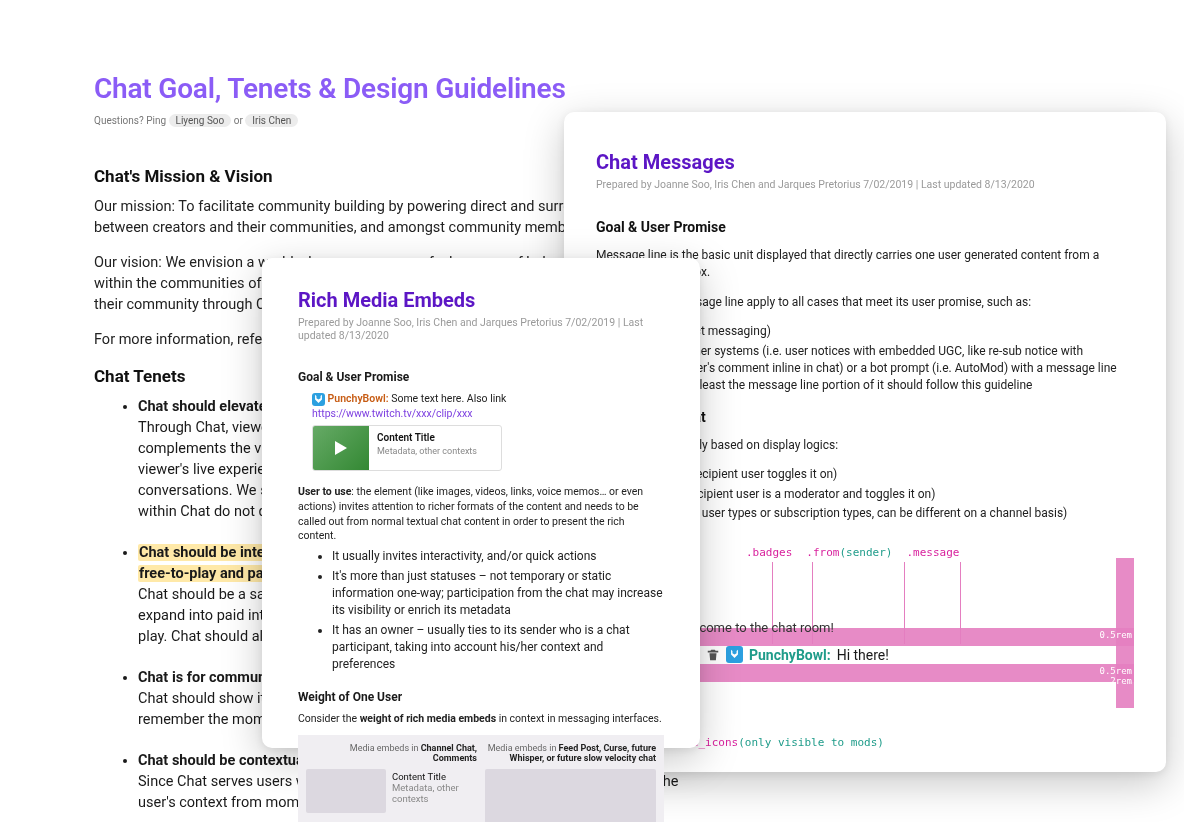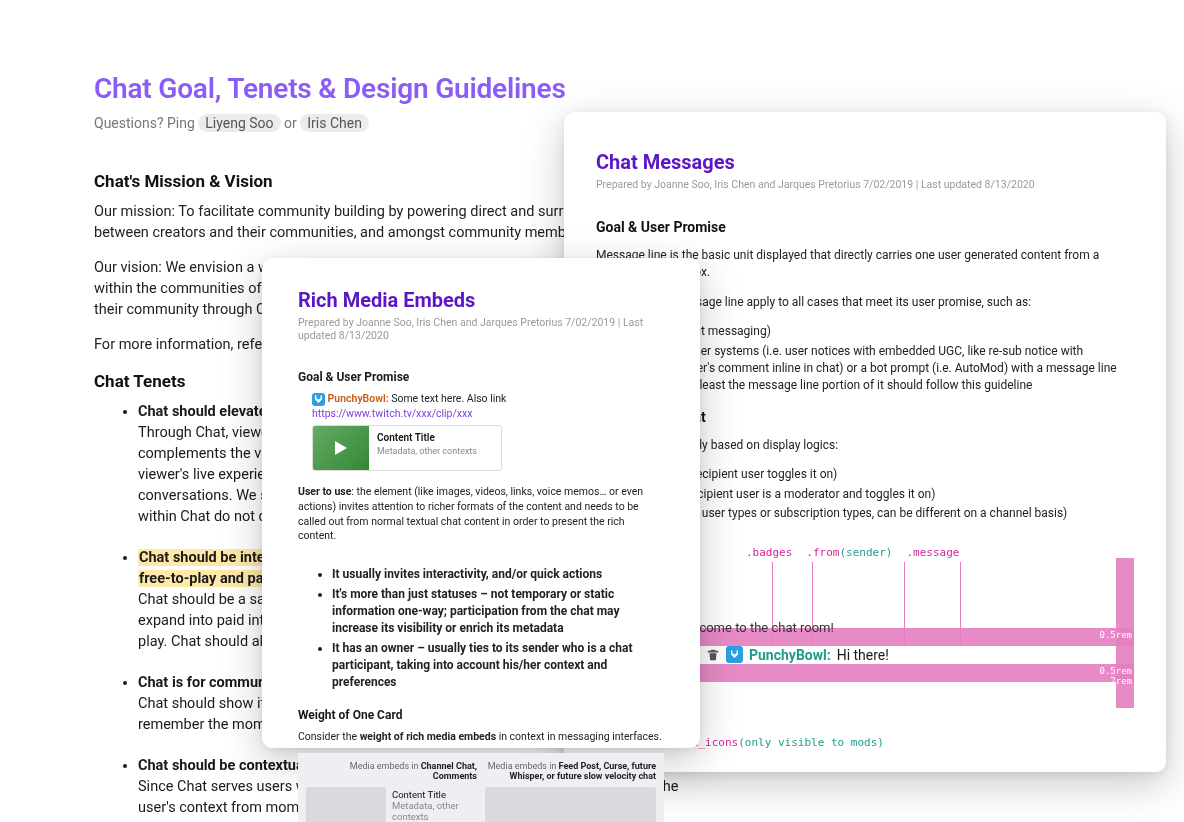--- a/index.html
+++ b/index.html
@@ -21,21 +21,21 @@
     width: 812px; height: 822px;
     background: #fff;
     border-radius: 12px;
     padding: 72px 94px 0 94px;
     box-sizing: border-box;
     z-index: 1;
   }
   .doc-back h1 {
     font-size: 28px; font-weight: 600; margin: 0 0 10px 0; letter-spacing: -0.2px; color: #8b5cf6;
   }
-  .subline { font-size: 14px; color: #777; margin-bottom: 40px; }
+  .subline { font-size: 10px; color: #777; margin-bottom: 40px; }
   .chip { background: #ececec; color: #555; border-radius: 10px; padding: 1px 7px; }
   .doc-back h2 { font-size: 17px; font-weight: 700; margin: 16px 0 10px 0; color: #111; }
   .doc-back p { font-size: 14.5px; line-height: 1.45; margin: 0 0 14px 0; color: #222; }
   .doc-back ul { margin: 6px 0 0 0; padding-left: 44px; }
   .doc-back li { font-size: 14.5px; line-height: 1.45; margin-bottom: 20px; list-style: disc; }
   .doc-back li b { font-weight: 700; }
   .hl { background: #ffe9a8; border-radius: 2px; padding: 0 1px; font-weight: 700; }
 
   
   .card {
@@ -256,27 +256,27 @@
         <div class="embed-info">
           <div class="t">Content Title</div>
           <div class="m">Metadata, other contexts</div>
         </div>
       </div>
     </div>
 
     <div class="tiny" style="margin-top:14px;">
       <b>User to use</b><span>: the element (like images, videos, links, voice memos… or even actions) invites attention to richer formats of the content and needs to be called out from normal textual chat content in order to present the rich content.</span>
     </div>
-    <ul class="tiny" style="padding-left:34px; margin-top:22px;font-weight:bold;">
+    <ul class="tiny" style="padding-left:34px; margin-top:4px;">
       <li>It usually invites interactivity, and/or quick actions</li>
       <li>It's more than just statuses – not temporary or static information one-way; participation from the chat may increase its visibility or enrich its metadata</li>
       <li>It has an owner – usually ties to its sender who is a chat participant, taking into account his/her context and preferences</li>
     </ul>
 
-    <div class="smallh">Weight of One Card</div>
+    <div class="smallh">Weight of One User</div>
     <div class="tiny">
       <span>Consider the </span><b>weight of rich media embeds</b><span> in context in messaging interfaces.</span>
     </div>
 
     <div class="media-table">
       <div class="media-col">
         <div class="hdr"><span>Media embeds in </span><b>Channel Chat, Comments</b></div>
         <div class="ph-row">
           <div class="ph-box small"></div>
           <div class="ph-text">

